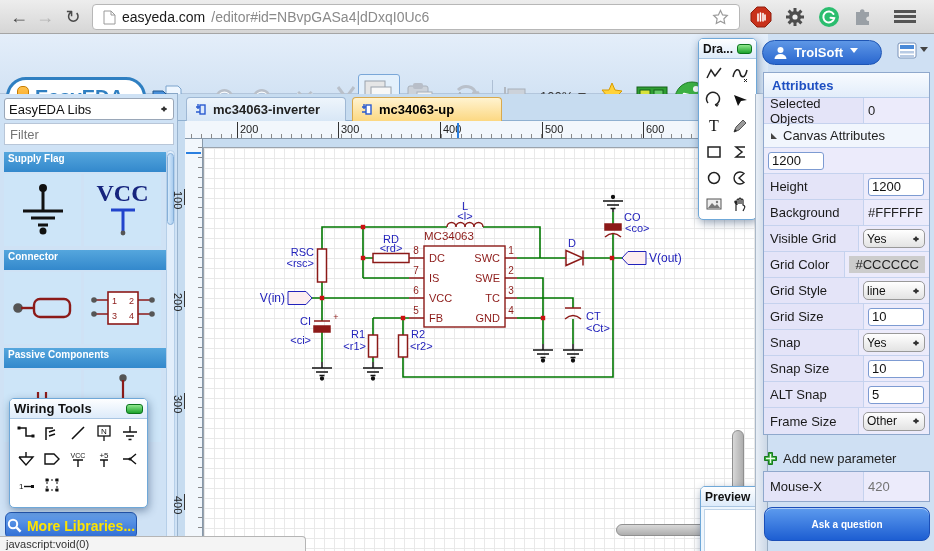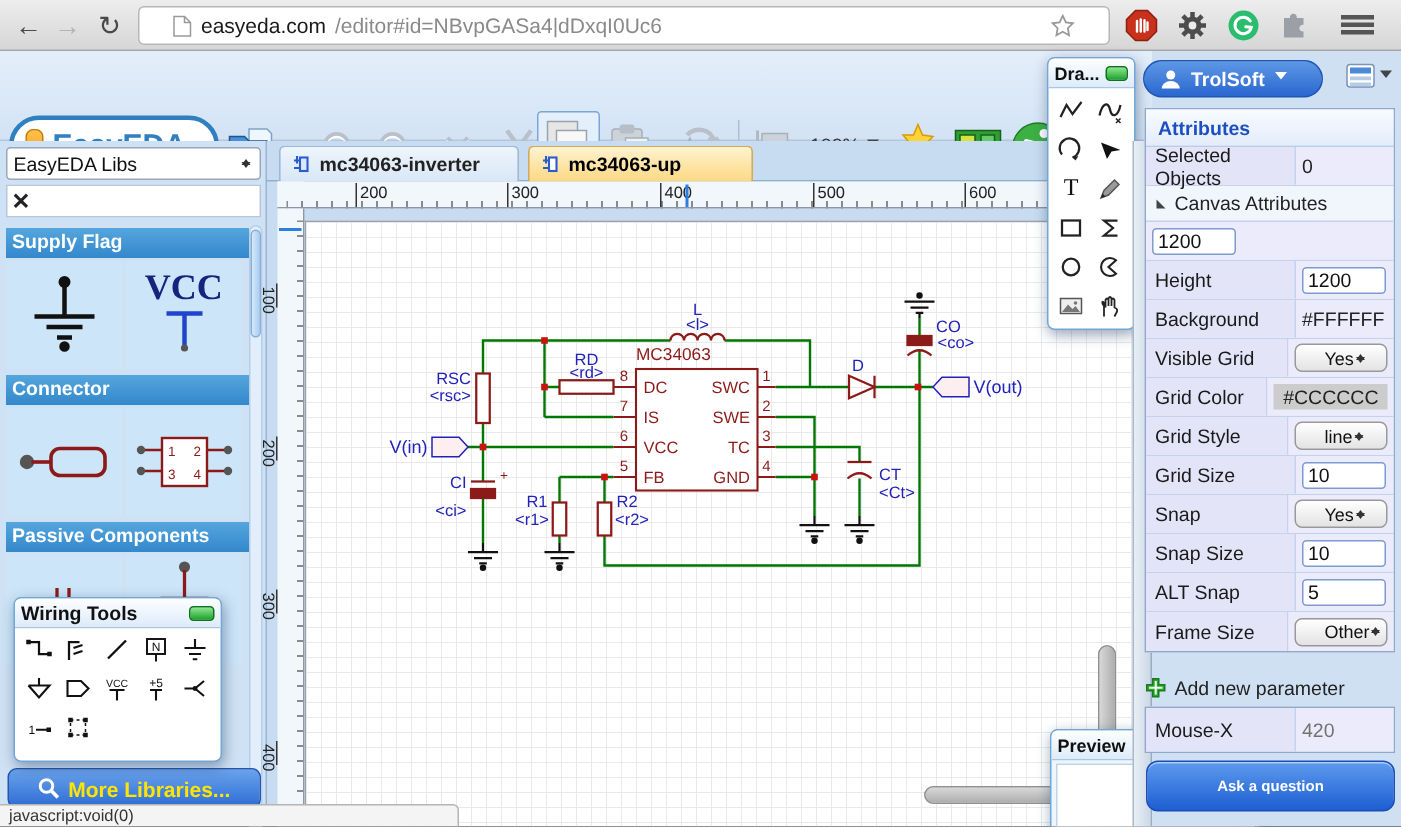--- a/index.html
+++ b/index.html
@@ -2,21 +2,21 @@
 <html><head>
 <meta charset="utf-8">
 <style>
 *{margin:0;padding:0;box-sizing:border-box}
 html,body{background:#222}
 body{font-family:"Liberation Sans",sans-serif}
 #screen{position:relative;width:934px;height:551px;background:#d9e6f5;overflow:hidden;margin:0 auto}
 
 #chrome{position:absolute;left:0;top:0;width:934px;height:34px;background:linear-gradient(#ededed,#d6d6d6);border-bottom:1px solid #a5a5a5}
 .navbtn{position:absolute;top:4px;width:26px;height:26px;text-align:center;line-height:26px;font-size:18px;color:#4a4a4a;cursor:pointer}
-#urlbar{position:absolute;left:92px;top:4px;width:648px;height:26px;background:#fff;border:1px solid #b7b7b7;border-radius:4px;display:flex;align-items:center;padding:0 22px;gap:6px}
+#urlbar{position:absolute;left:92px;top:4px;width:648px;height:26px;background:#fff;border:1px solid #b7b7b7;border-radius:4px;display:flex;align-items:center;padding:0 10px;gap:6px}
 #urlbar .dom{font-size:14px;color:#1a1a1a}
 #urlbar .path{font-size:14px;color:#8a8a8a;flex:1;white-space:nowrap;overflow:hidden}
 .extic{position:absolute;top:6px;width:22px;height:22px}
 
 #toolbar{position:absolute;left:0;top:34px;width:934px;height:60px;background:linear-gradient(#e4eefa,#d3e3f4);border-bottom:1px solid #b3c6dc}
 #logo{position:absolute;left:6px;top:43px;width:140px;height:40px;border:3px solid #2f7fc1;border-radius:20px;background:#fff;display:flex;align-items:center;padding:0 8px;gap:6px}
 #logo .cap{width:12px;height:22px;background:linear-gradient(#ffc24d,#f59a10);border:1px solid #c87d00;border-radius:5px}
 #logo .lg{font-size:20px;font-weight:bold;color:#2f7fc1;letter-spacing:0}
 .tbtn{position:absolute;top:44px;width:40px;height:42px;display:flex;align-items:center;justify-content:center;cursor:pointer}
 .car{display:inline-block;width:0;height:0;border:4px solid transparent;border-top:5px solid #444;margin-left:1px;vertical-align:middle}
@@ -25,24 +25,24 @@
 .vsep{position:absolute;left:492px;top:46px;width:1px;height:34px;background:#aebfd4}
 #zoomctl{position:absolute;left:540px;top:55px;font-size:13px;color:#333;cursor:pointer}
 
 #sidebar{position:absolute;left:0;top:94px;width:178px;height:457px;background:#cfe2f5;border-right:1px solid #9ab4cf}
 #libsel{position:absolute;left:4px;top:4px;width:170px;height:22px;background:#fff;border:1px solid #9aa7b8;border-radius:3px;display:flex;align-items:center;padding:0 4px;font-size:13px;color:#111;cursor:pointer}
 #filterrow{position:absolute;left:4px;top:29px;width:170px;height:22px;background:#fff;border:1px solid #b8c6d8;display:flex;align-items:center}
 #filterrow input{flex:1;border:none;outline:none;font-size:13px;color:#333;padding:0 5px;font-family:"Liberation Sans",sans-serif;background:transparent}
 #filterrow .x{width:18px;font-size:15px;font-weight:bold;color:#222;text-align:center;cursor:pointer}
 #libscroll{position:absolute;right:2px;top:56px;width:9px;height:446px;background:#e2eefb;border:1px solid #b6cfe8;border-radius:5px}
 #libscroll .thumb{position:absolute;left:0;top:2px;width:7px;height:72px;background:linear-gradient(90deg,#d6e9fb,#aacdef);border:1px solid #86afd8;border-radius:4px}
-.sechead{height:20px;background:linear-gradient(#55a6dd,#3388cc);color:#fff;font-size:13px;font-weight:bold;padding:1px 4px;margin:2px 0 0 0}
+.sechead{height:20px;background:linear-gradient(#55a6dd,#3388cc);color:#fff;font-size:10px;font-weight:bold;padding:1px 4px;margin:2px 0 0 0}
 .tilerow{display:flex;gap:3px;padding:2px 0;background:#cfe2f5}
 .tile{width:77px;height:72px;background:#cde5f8;display:flex;align-items:center;justify-content:center;cursor:pointer}
-#morelib{position:absolute;left:5px;top:418px;width:169px;height:27px;background:linear-gradient(#6aa3ec,#2d6cd4);border:1px solid #2256b0;border-radius:6px;color:#ffe400;font-weight:bold;font-size:14px;display:flex;align-items:center;justify-content:center;gap:5px;cursor:pointer}
+#morelib{position:absolute;left:5px;top:418px;width:132px;height:27px;background:linear-gradient(#6aa3ec,#2d6cd4);border:1px solid #2256b0;border-radius:6px;color:#ffe400;font-weight:bold;font-size:14px;display:flex;align-items:center;justify-content:center;gap:5px;cursor:pointer}
 
 #canvasarea{position:absolute;left:178px;top:94px;width:590px;height:457px;background:#c7dcf0}
 #tabbar{position:absolute;left:0;top:0;width:590px;height:27px;border-bottom:1px solid #8fb0d0}
 .tab{position:absolute;top:3px;height:24px;border:1px solid #9fb8d4;border-bottom:none;border-radius:4px 4px 0 0;display:flex;align-items:center;gap:4px;padding:0 8px;font-size:13px;font-weight:bold;color:#222;cursor:pointer}
 .tab.inact{background:linear-gradient(#eef5fc,#d8e7f6)}
 .tab.act{background:linear-gradient(#fff3d0,#fcd882);border-color:#d8a94e;color:#000}
 #rulertop{position:absolute;left:7px;top:27px;width:583px;height:18px;background:#f2f7fc;border-bottom:1px solid #8899aa;background-image:repeating-linear-gradient(to right,#8a8a8a 0 1px,transparent 1px 10px);background-size:100% 5px;background-position:6px 13px;background-repeat:no-repeat}
 #rulerleft{position:absolute;left:7px;top:45px;width:18px;height:412px;background:#f2f7fc;border-right:1px solid #8899aa;background-image:repeating-linear-gradient(to bottom,#8a8a8a 0 1px,transparent 1px 10px);background-size:5px 100%;background-position:13px 8px;background-repeat:no-repeat}
 #rulcorner{position:absolute;left:7px;top:27px;width:18px;height:18px;background:#f2f7fc;border-right:1px solid #aabbcc;border-bottom:1px solid #aabbcc}
 .rtick{position:absolute;top:1px;font-size:11px;color:#222;border-left:1px solid #333;padding-left:2px;height:16px;line-height:14px}
@@ -69,21 +69,21 @@
 #splitter{position:absolute;left:755px;top:94px;width:13px;height:457px;background:linear-gradient(90deg,#e8eef6,#ccd8e6);border-left:1px solid #aab8c8;border-right:1px solid #98acc2}
 #rpanel{position:absolute;left:768px;top:34px;width:166px;height:517px;background:#cfe0f3}
 #userbtn{position:absolute;left:-6px;top:6px;width:120px;height:25px;background:linear-gradient(#5e97e6,#2a67cf);border:1px solid #1e55b4;border-radius:13px;color:#fff;font-size:13px;font-weight:bold;display:flex;align-items:center;gap:6px;padding:0 10px;cursor:pointer}
 #layerbtn{position:absolute;right:6px;top:8px;display:flex;align-items:center;cursor:pointer}
 #propbox{position:absolute;left:-5px;top:38px;width:167px;background:#fff;border:1px solid #8fa8cc}
 #propbox .hd{height:25px;background:linear-gradient(#f8fbff,#e2edfa);border-bottom:1px solid #b9cdea;color:#1e4fc2;font-weight:bold;font-size:13px;display:flex;align-items:center;padding:0 8px}
 .prow{display:flex;height:26px;border-bottom:1px solid #c5d2ee;font-size:13px}
 .prow .lbl{width:100px;background:#e4e4f8;color:#1a1a1a;display:flex;align-items:center;padding:0 6px;border-right:1px solid #c5d2ee}
 .prow .val{flex:1;background:#ecebfb;display:flex;align-items:center;padding:0 4px;color:#222}
 .prow input{width:56px;height:18px;border:1px solid #7d9bd2;border-radius:3px;font-size:13px;padding:0 3px;font-family:"Liberation Sans",sans-serif;color:#111;background:#fff}
-.selw{display:flex;align-items:center;justify-content:space-between;width:62px;height:19px;background:linear-gradient(#fff,#e3e3e3);border:1px solid #999;border-radius:5px;padding:0 19px;font-size:12px;color:#111;cursor:pointer}
+.selw{display:flex;align-items:center;justify-content:space-between;width:62px;height:19px;background:linear-gradient(#fff,#e3e3e3);border:1px solid #999;border-radius:5px;padding:0 3px;font-size:12px;color:#111;cursor:pointer}
 .updn{position:relative;width:9px;height:12px;display:inline-block}
 .updn::before{content:"";position:absolute;top:0;left:1px;border:3.5px solid transparent;border-bottom:4px solid #333}
 .updn::after{content:"";position:absolute;bottom:0;left:1px;border:3.5px solid transparent;border-top:4px solid #333}
 #attrhd{height:24px;background:#f1f6fd;border-bottom:1px solid #c5d2ee;font-size:13px;color:#222;display:flex;align-items:center;gap:5px;padding:0 6px}
 #addparam{position:absolute;left:-5px;top:412px;height:24px;display:flex;align-items:center;gap:5px;font-size:13px;color:#222;cursor:pointer}
 #mousebox{position:absolute;left:-5px;top:437px;width:167px;background:#fff;border:1px solid #8fa8cc}
 #mousebox .val{color:#737373}
 #askbtn{position:absolute;left:-4px;top:473px;width:166px;height:34px;background:linear-gradient(#5d9bee,#1d5ed2);border:1px solid #1b4fb8;border-radius:8px;color:#fff;font-weight:bold;font-size:10px;display:flex;align-items:center;justify-content:center;cursor:pointer;box-shadow:inset 0 1px 0 rgba(255,255,255,.5)}
 
 #statusbub{position:absolute;left:0;top:536px;width:306px;height:15px;background:#f4f4f4;border-top:1px solid #b5b5b5;border-right:1px solid #b5b5b5;border-radius:0 4px 0 0;font-size:11px;color:#333;padding:1px 6px}
@@ -219,20 +219,21 @@
         </svg>
     </div>
   </div>
 
   <div id="sidebar">
     <div id="libsel">
       <span style="flex:1">EasyEDA Libs</span>
       <span class="updn"></span>
     </div>
     <div id="filterrow">
+      <input placeholder="Filter" style="">
       <span class="x">✕</span>
     </div>
     <div style="position:absolute;left:4px;top:56px;width:162px">
       <div class="sechead">Supply Flag</div>
       <div class="tilerow">
         <div class="tile">
           <svg width="62" height="58" viewBox="0 0 62 58">
               <g stroke="#111" stroke-width="3" fill="none">
                 <circle cx="31" cy="7" r="2.5" fill="#111"></circle>
                 <path d="M31,9 V30 M11,30 H51 M19,37 H43 M26,44 H36"></path>

